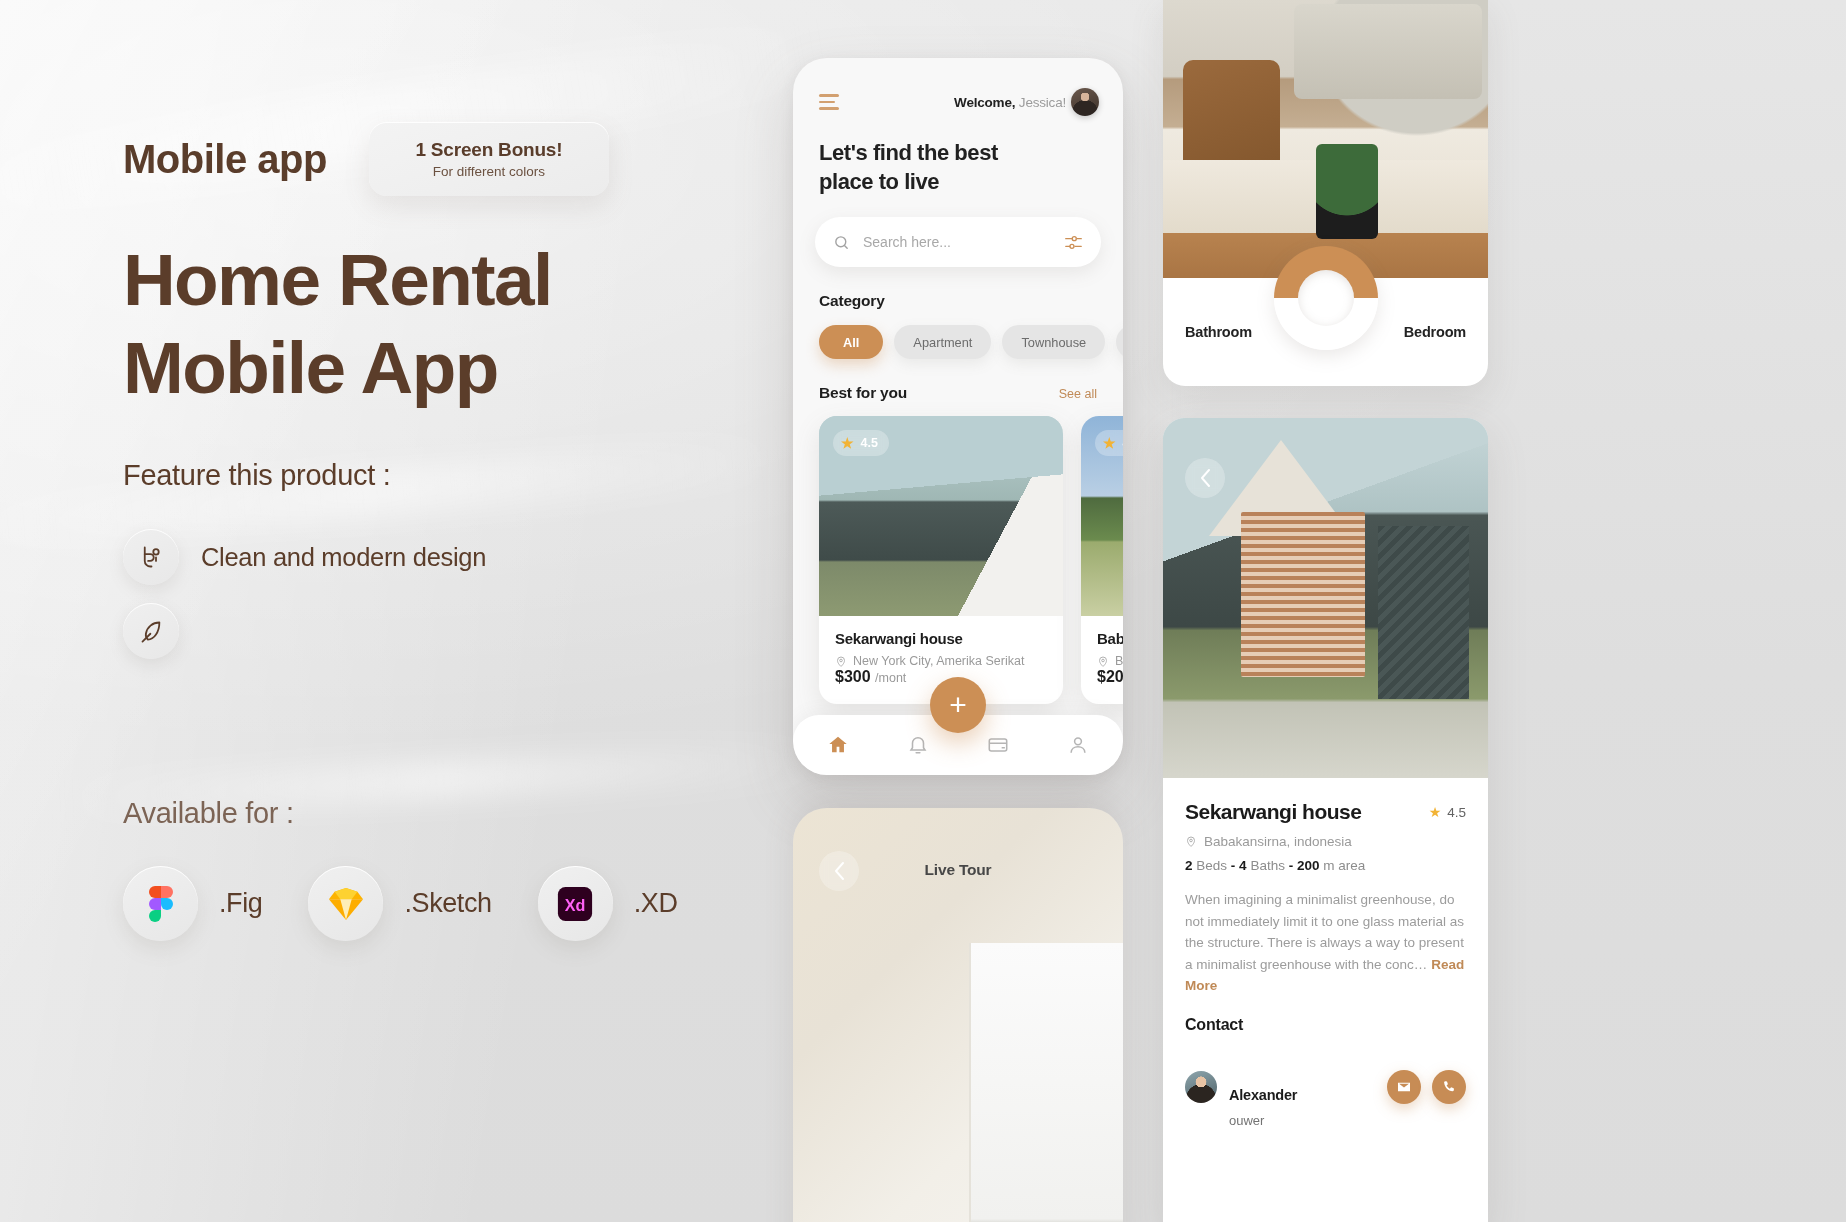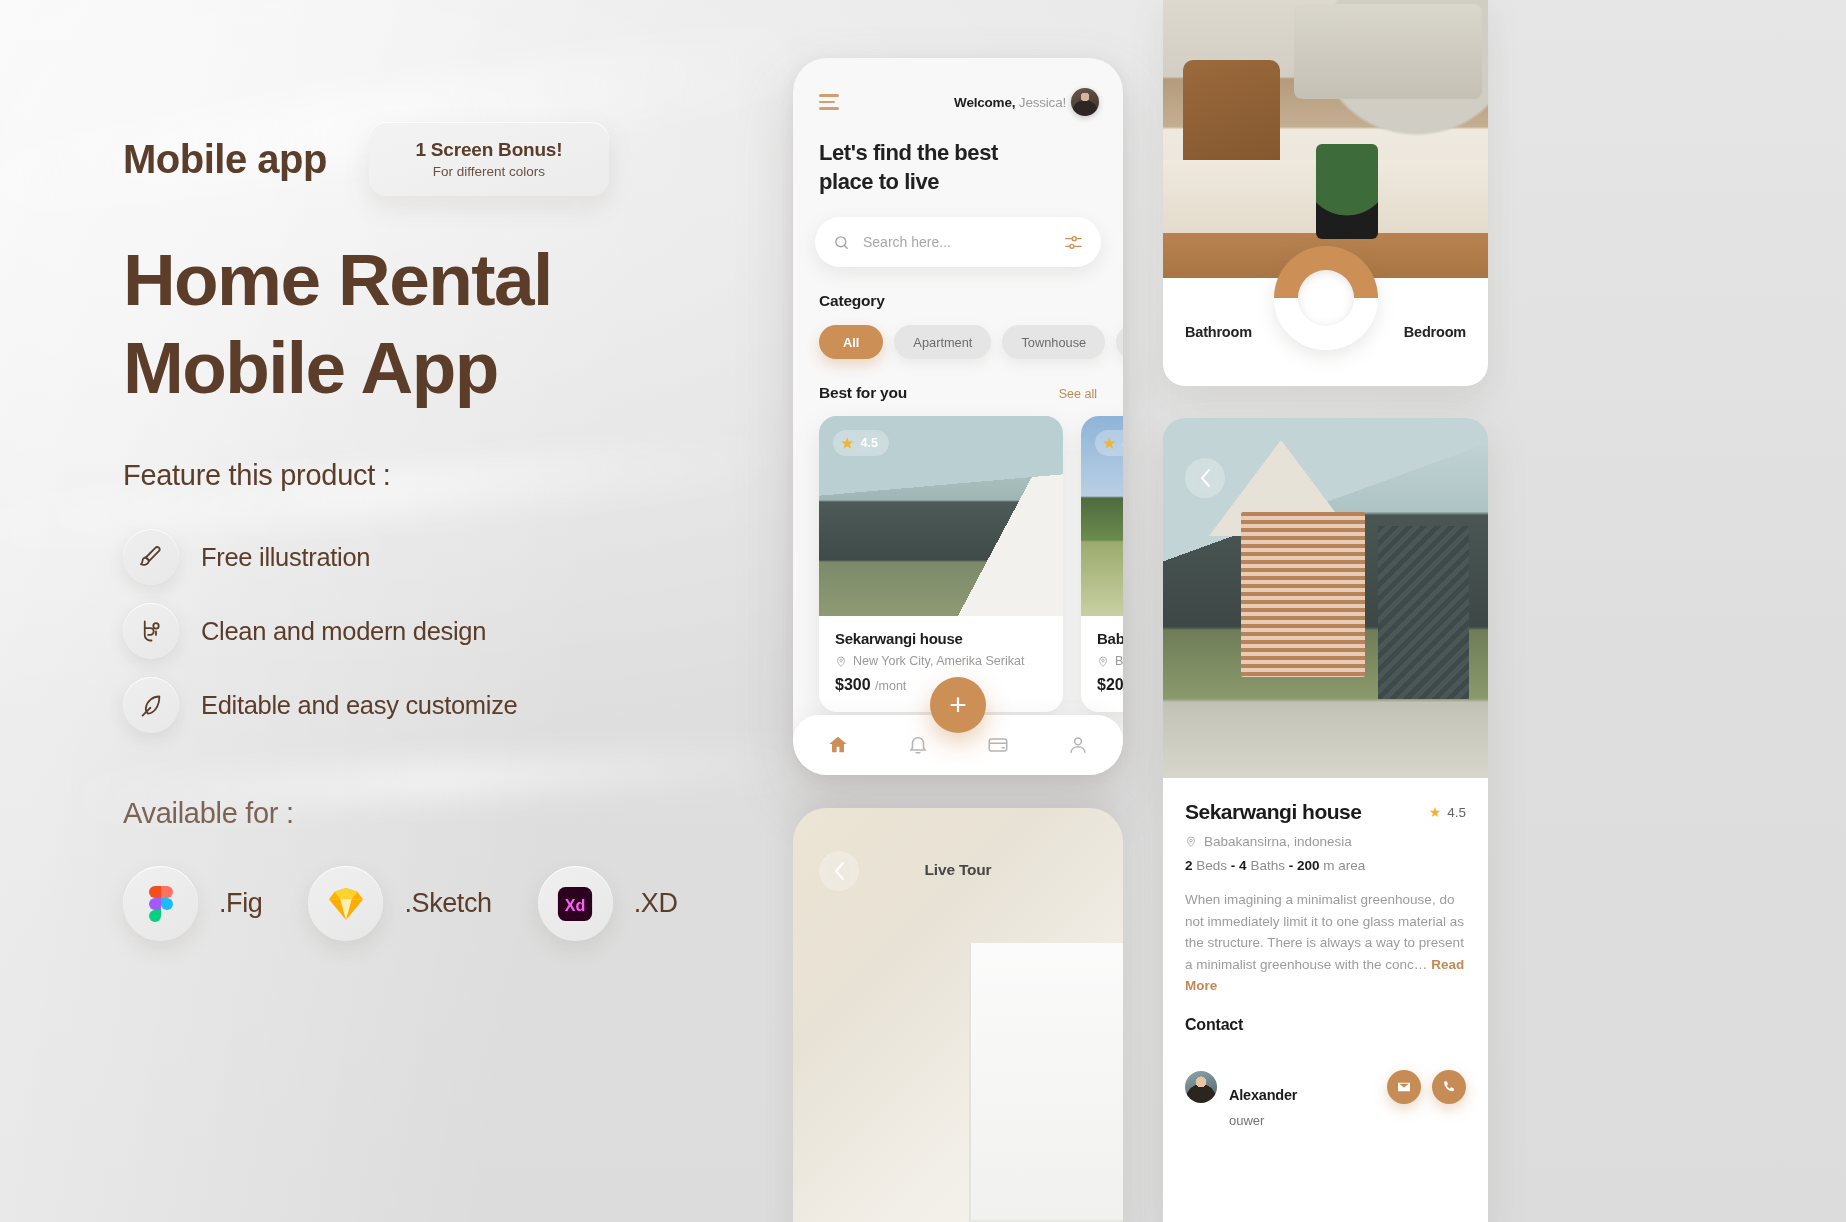--- a/index.html
+++ b/index.html
@@ -156,21 +156,21 @@
     border-radius:13px; background:rgba(255,255,255,.28);
     backdrop-filter:blur(4px);
     display:flex; align-items:center; gap:7px;
     font-size:12.5px; color:#fff; font-weight:600;
   }
   .star { color:#f2b335; font-size:14px; line-height:1; }
   .pcard-body { padding:14px 16px 18px 16px; }
   .pname { font-size:15px; font-weight:700; color:#1d1d1d; letter-spacing:-.25px; }
   .ploc { display:flex; align-items:center; gap:6px; margin-top:7px; font-size:12.5px; color:#9a9a9a; }
   .pin { width:12px; height:13px; flex:0 0 auto; }
-  .pprice { margin-top:8px; font-size:16px; font-weight:700; color:#1d1d1d; }
+  .pprice { font-size:16px; font-weight:700; color:#1d1d1d; }
   .pprice span { font-size:12.5px; font-weight:400; color:#9a9a9a; }
   .tabbar {
     position:absolute; left:0; right:0; bottom:0; height:60px; background:#fff;
     border-radius:26px 26px 34px 34px;
     display:flex; align-items:center; justify-content:space-between; padding:0 34px;
     box-shadow:0 -4px 16px rgba(120,115,110,.07);
   }
   .tabbar svg { width:22px; height:22px; }
   .fab {
     position:absolute; left:50%; transform:translateX(-50%); bottom:42px;
@@ -313,45 +313,35 @@
     <div>Home Rental</div>
     <div>Mobile App</div>
   </div>
 
   <div class="feature-title">Feature this product :</div>
 
   <div class="feat-list">
     <div class="feat">
       <div class="feat-ico">
         <svg viewBox="0 0 24 24" fill="none" stroke="#5b3d2a" stroke-width="1.6" stroke-linecap="round" stroke-linejoin="round">
-          <path d="M18.5 3.2c.9.9.9 2.3 0 3.2L10 15 7 12l8.4-8.5c.8-.9 2.2-.9 3.1-.3z"></path>
-          <path d="M7 12c-1.6 0-3 1.3-3 3 0 1.2-.5 2.3-1.4 3 1.2.5 2.6.7 3.9.4 1.9-.5 3.2-2.2 3.2-4.1L7 12z"></path>
-        </svg>
-      </div>
-      <div class="feat-label">Free illustration</div>
-    </div>
-    <div class="feat">
-      <div class="feat-ico">
-        <svg viewBox="0 0 24 24" fill="none" stroke="#5b3d2a" stroke-width="1.6" stroke-linecap="round" stroke-linejoin="round">
           <path d="M6 3v12a5 5 0 0 0 5 5h1"></path>
           <path d="M6 9h5a3 3 0 0 1 0 6H9"></path>
           <circle cx="16" cy="7" r="2.4"></circle>
           <path d="M16 12v3"></path>
         </svg>
       </div>
       <div class="feat-label">Clean and modern design</div>
     </div>
     <div class="feat">
       <div class="feat-ico">
         <svg viewBox="0 0 24 24" fill="none" stroke="#5b3d2a" stroke-width="1.6" stroke-linecap="round" stroke-linejoin="round">
           <path d="M19 4c-6 0-11 4-12 10-.3 2 .4 4 1.8 5.3C14 19 19 13 19 4z"></path>
           <path d="M4 21l7-7"></path>
         </svg>
       </div>
-      <div class="feat-label">Editable and easy customize</div>
     </div>
   </div>
 
   <div class="avail-title">Available for :</div>
 
   <div class="apps">
     <div class="app">
       <div class="app-badge">
         <svg viewBox="0 0 24 36" width="24" height="36">
           <path d="M12 0H6a6 6 0 0 0 0 12h6V0z" fill="#F24E1E"></path>

